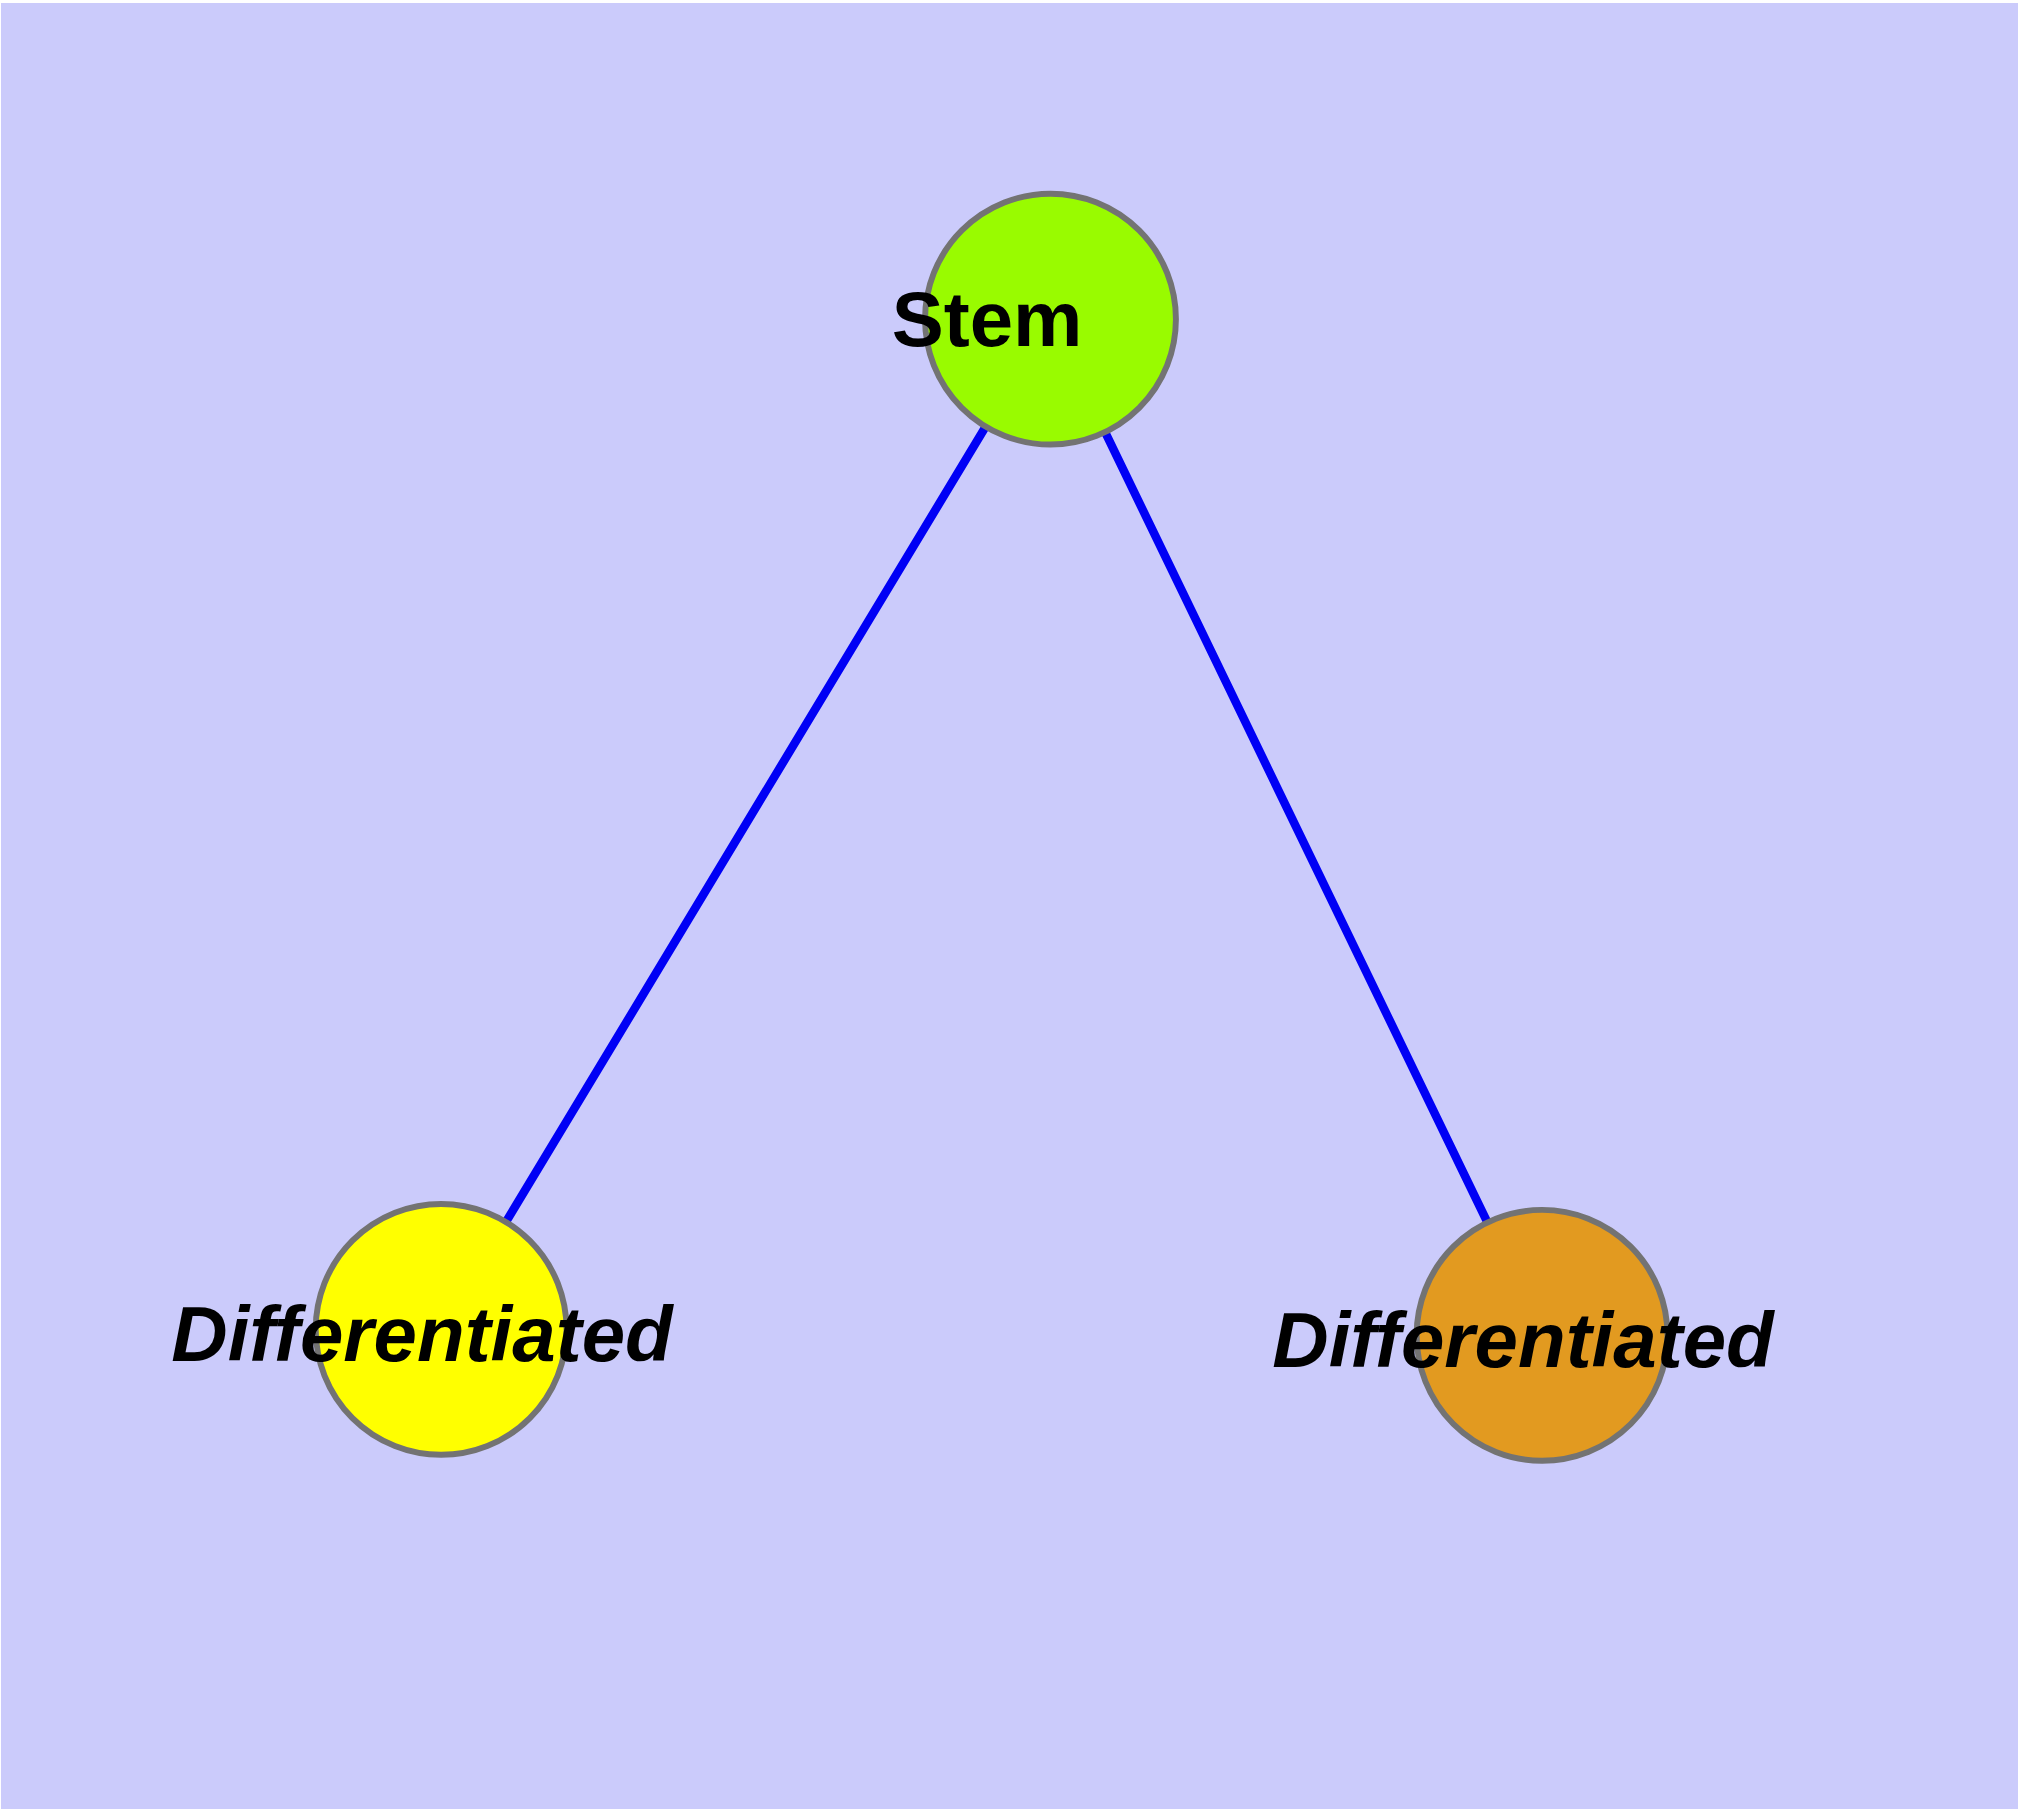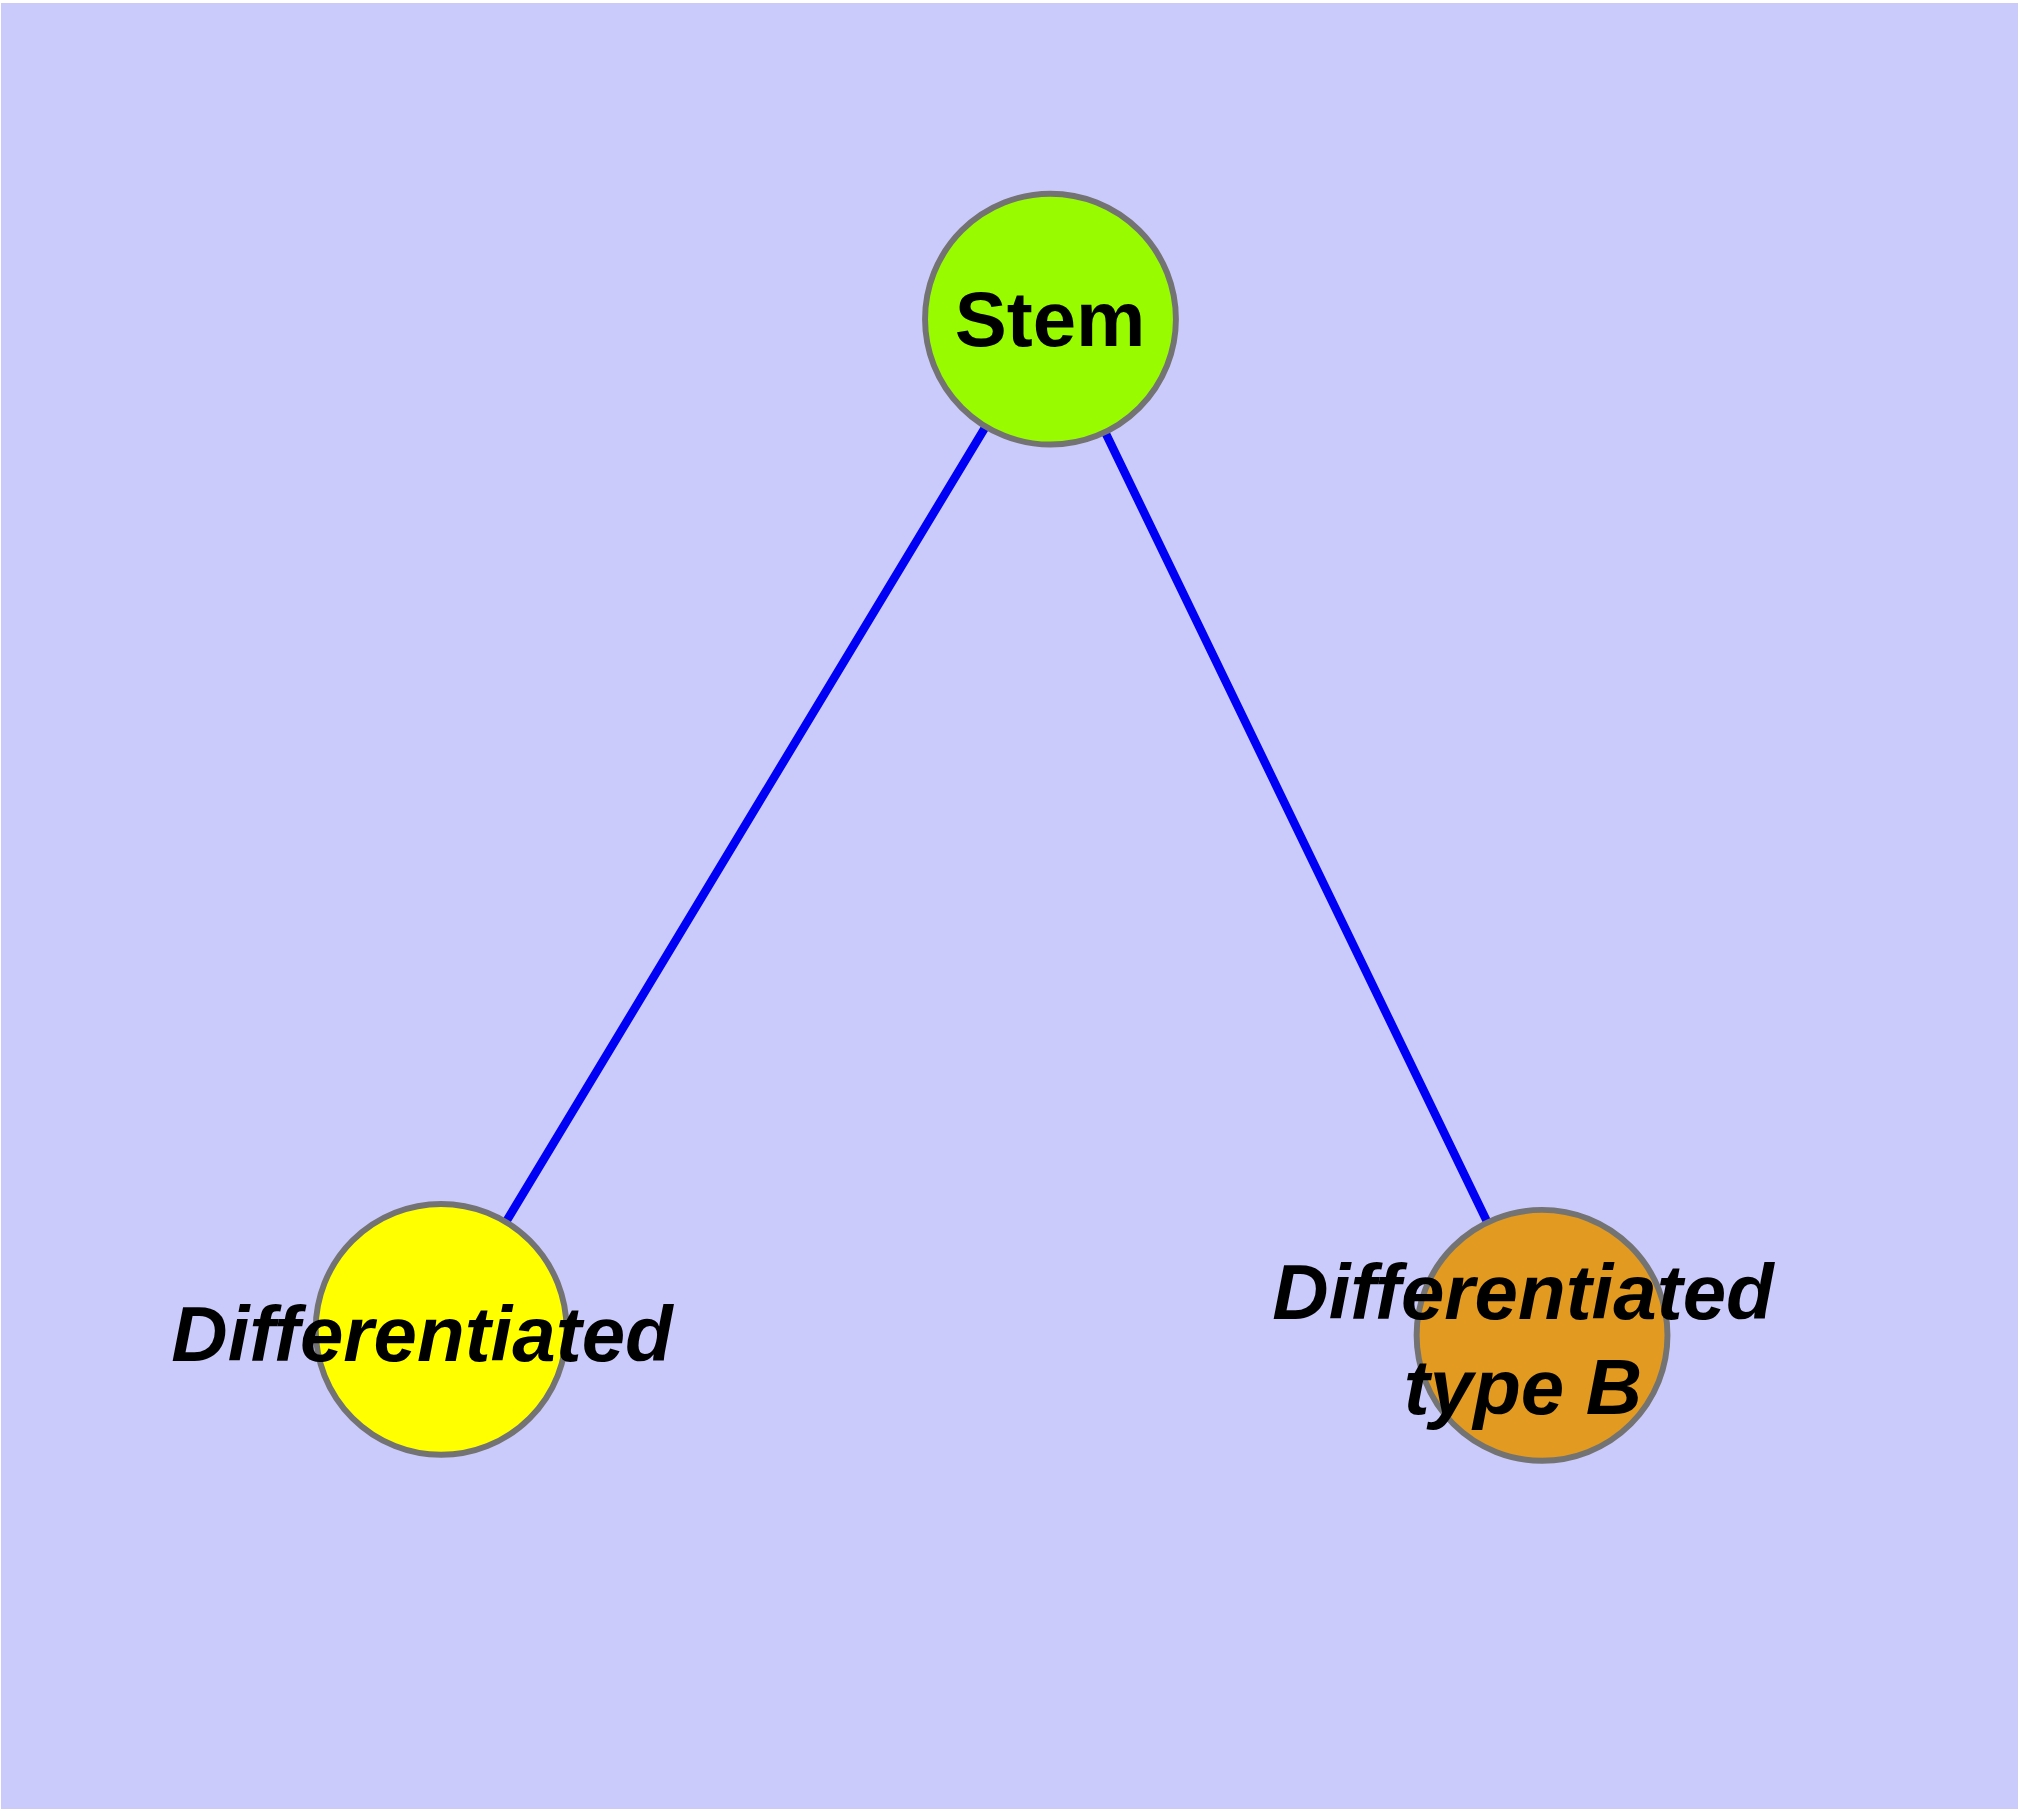--- a/index.html
+++ b/index.html
@@ -55,25 +55,24 @@
 
   <svg class="graph-svg" width="2021" height="1812" viewBox="0 0 2384 2138">
     <line class="edge" x1="1238" y1="373" x2="519" y2="1565" stroke="#0000F5"></line>
     <line class="edge" x1="1238" y1="373" x2="1818" y2="1572" stroke="#0000F5"></line>
 
     <circle class="node-circle" cx="1238" cy="373" r="148" fill="#99FB00"></circle>
     <circle class="node-circle" cx="519" cy="1565" r="148" fill="#FFFF00"></circle>
     <circle class="node-circle" cx="1818" cy="1572" r="148" fill="#E29A20"></circle>
   </svg>
 
-  <div class="node-label" style="left:1049px; top:316px;">Stem</div>
+  <div class="node-label" style="left:986px; top:316px;">Stem</div>
 
   <div class="node-label" style="left:421px; top:1331px;">
     <span>Differentiated</span>
   </div>
 
   <div class="node-label" style="left:1522px; top:1337px;">
     <span>Differentiated</span>
-    <span>type B</span>
   </div>
 
 </div>
 
 
 </body></html>

